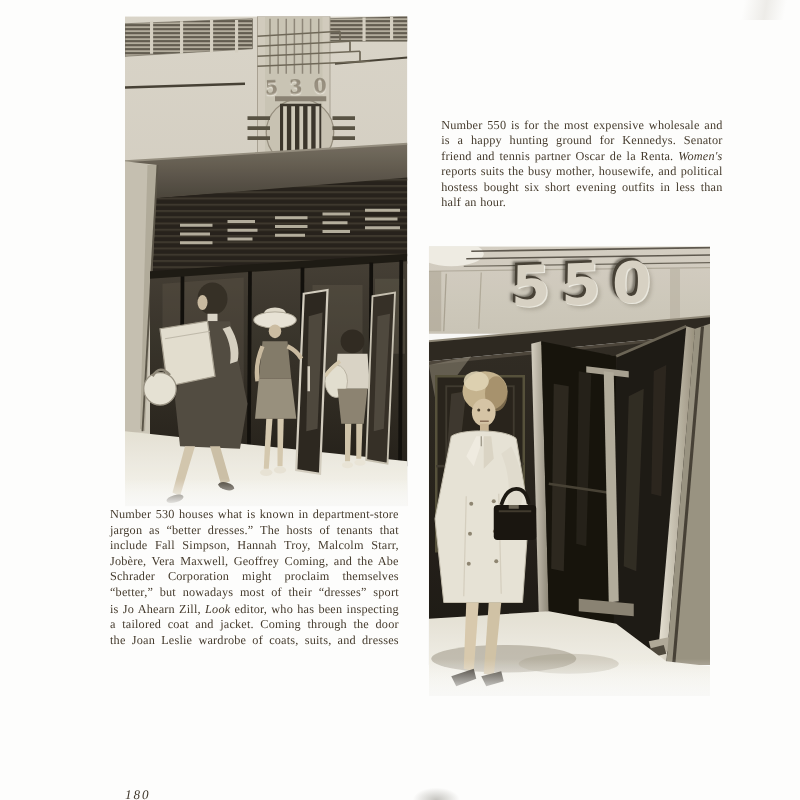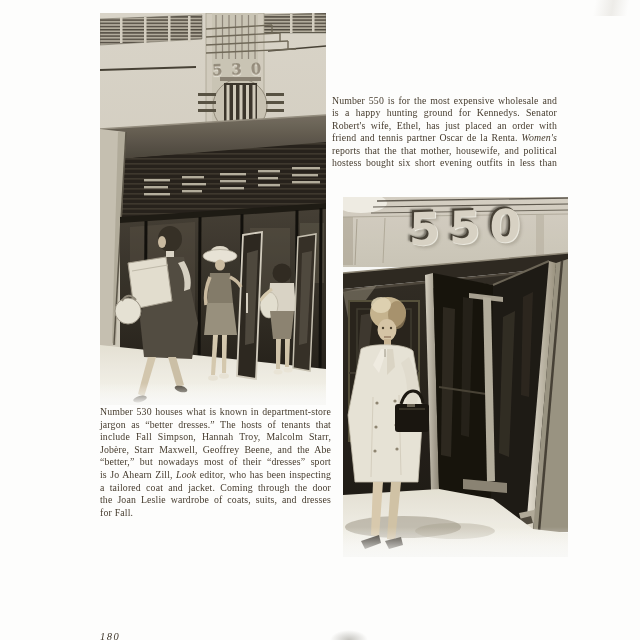--- a/index.html
+++ b/index.html
@@ -2,22 +2,22 @@
 <html><head>
 <meta charset="utf-8">
 <style>
   html,body{margin:0;padding:0;}
   body{width:640px;height:640px;position:relative;background:#fdfdfc;font-family:"Liberation Serif",serif;overflow:hidden;}
   .photo{position:absolute;overflow:hidden;}
   .photo svg{display:block;}
   #photo-530{left:100px;top:13px;width:226px;height:392px;}
   #photo-550{left:343px;top:197px;width:225px;height:360px;}
   .caption{position:absolute;color:#453b2d;font-size:9.8px;letter-spacing:.15px;word-spacing:.3px;}
-  #cap-right{left:332px;top:95px;width:225px;line-height:12.4px;}
-  #cap-left{left:100px;top:406px;width:231px;line-height:12.6px;font-family:Liberation Serif, serif;}
+  #cap-right{left:353px;top:95px;width:225px;line-height:12.4px;}
+  #cap-left{left:88px;top:406px;width:231px;line-height:12.6px;font-family:Liberation Serif, serif;}
   .cap-line{text-align:justify;text-align-last:justify;}
   .cap-line.last{text-align-last:left;}
   .it{font-style:italic;}
   .num530{position:absolute;left:112px;top:48px;font-family:"DejaVu Serif",serif;font-weight:bold;font-size:15px;letter-spacing:9px;color:rgba(130,120,100,0.42);transform:rotate(-2deg);text-shadow:0 -1px 0 rgba(90,82,66,0.45),0 1px 1px rgba(250,248,240,0.65);}
   .num550{position:absolute;left:66px;top:4px;font-family:"DejaVu Sans",sans-serif;font-weight:bold;font-size:45px;letter-spacing:9px;color:#d7d1c3;transform:rotate(-2deg) skewX(-3deg);text-shadow:-2px -2px 0 #474136,-4px -3px 2px rgba(50,45,36,0.55),1px 1px 0 rgba(248,246,238,0.8),3px 3px 3px rgba(120,112,95,0.3);}
   .pagenum{position:absolute;left:100px;top:611px;font-style:italic;font-size:10.5px;letter-spacing:1.5px;color:#3f372b;margin-top:20px;}
   .scan-blot{position:absolute;left:330px;top:630px;width:38px;height:10px;background:radial-gradient(ellipse at 50% 100%,rgba(150,148,140,.55),rgba(150,148,140,0) 70%);}
   .scan-corner{position:absolute;right:0;top:0;width:70px;height:16px;background:linear-gradient(100deg,rgba(212,210,202,0) 35%,rgba(218,215,208,.45) 60%,rgba(228,225,218,0) 82%);}
 </style>
 </head>
@@ -219,24 +219,24 @@
 
     <rect x="0" y="370" width="226" height="22" fill="url(#Lfade)"></rect>
     <rect x="0" y="0" width="226" height="392" fill="#8a7a5c" opacity="0.04"></rect>
   </svg>
   <div class="num530">530</div>
 </div>
 
 <div class="caption" id="cap-right">
     <div class="cap-line"><span>Number 550 is for the most expensive wholesale and</span></div>
     <div class="cap-line"><span>is a happy hunting ground for Kennedys. Senator</span></div>
-    <div class="cap-line"><span>Robert's wife, Ethel, has just placed an order with</span></div>
     <div class="cap-line"><span>friend and tennis partner Oscar de la Renta. </span><span class="it">Women's</span></div>
-    <div class="cap-line"><span>reports that the that mother, housewife, and political</span></div>
+    <div class="cap-line"><span>reports suits the busy mother, housewife, and political</span></div>
     <div class="cap-line"><span>hostess bought six short evening outfits in less than</span></div>
+    <div class="cap-line last"><span>half an hour.</span></div>
   </div>
 
 <div class="photo" id="photo-550">
   <svg width="225" height="360" viewBox="0 0 225 360">
     <defs>
       <linearGradient id="Rwall" x1="0" y1="0" x2="0" y2="1">
         <stop offset="0" stop-color="#d8d2c6"></stop>
           <stop offset="1" stop-color="#cdc7ba"></stop>
       </linearGradient>
       <linearGradient id="Rdoorbg" x1="0" y1="0" x2="0" y2="1">
@@ -361,24 +361,24 @@
     <rect x="0" y="330" width="225" height="30" fill="url(#Rfade)"></rect>
     <rect x="0" y="0" width="225" height="360" fill="#8a7a5c" opacity="0.04"></rect>
   </svg>
   <div class="num550">550</div>
 </div>
 
 <div class="caption" id="cap-left">
     <div class="cap-line"><span>Number 530 houses what is known in department-store</span></div>
     <div class="cap-line"><span>jargon as “better dresses.” The hosts of tenants that</span></div>
     <div class="cap-line"><span>include Fall Simpson, Hannah Troy, Malcolm Starr,</span></div>
-    <div class="cap-line"><span>Jobère, Starr Maxwell, Geoffrey Beene, and the Abe</span></div>
+    <div class="cap-line"><span>Jobère, Vera Maxwell, Geoffrey Coming, and the Abe</span></div>
+    <div class="cap-line"><span>Schrader Corporation might proclaim themselves</span></div>
     <div class="cap-line"><span>“better,” but nowadays most of their “dresses” sport</span></div>
     <div class="cap-line"><span>is Jo Ahearn Zill, </span><span class="it">Look</span><span> editor, who has been inspecting</span></div>
     <div class="cap-line"><span>a tailored coat and jacket. Coming through the door</span></div>
     <div class="cap-line"><span>the Joan Leslie wardrobe of coats, suits, and dresses</span></div>
-    <div class="cap-line last"><span>for Fall.</span></div>
   </div>
 
 <div class="pagenum">180</div>
 
 <div class="scan-blot"></div>
 <div class="scan-corner"></div>
 
 </body></html>

